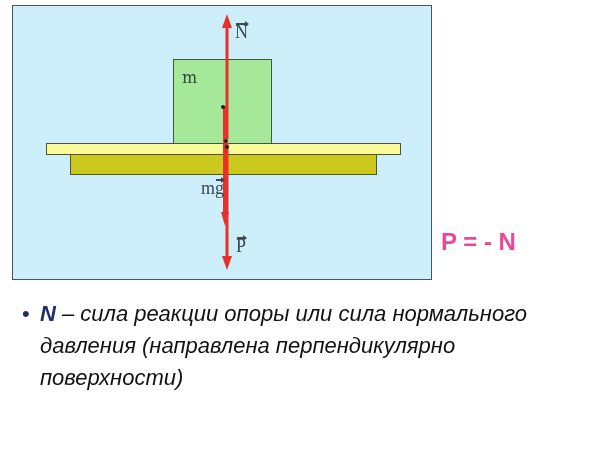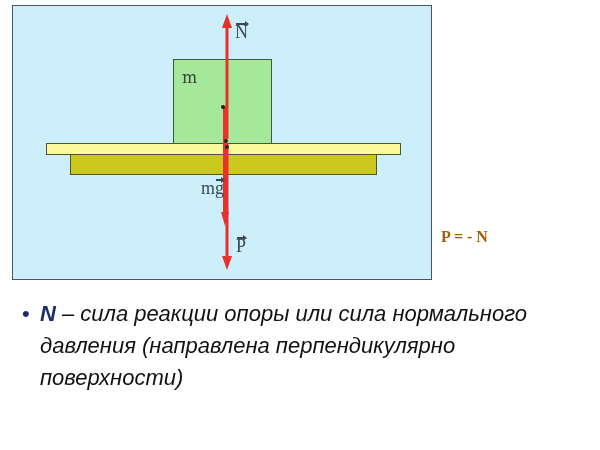--- a/index.html
+++ b/index.html
@@ -12,22 +12,22 @@
     font-size:16px; color:#33463a; }
   .plate-top { position:absolute; left:33px; top:137px; width:355px; height:12px;
     background:#fafa9a; border:1.5px solid #4e5530; box-sizing:border-box; }
   .plate-bottom { position:absolute; left:57px; top:149px; width:307px; height:20px;
     background:#cbc81e; border:1.5px solid #4e5530; box-sizing:border-box; border-top:none; }
   svg.arrows { position:absolute; left:0; top:0; }
   .vec { position:absolute; font-family:"Liberation Serif", serif; font-size:18px; color:#3a4a52; }
   .vec .bar { position:absolute; left:1px; right:1px; top:1px; height:1.5px; background:#3a4a52; }
   .vec .bar::after { content:""; position:absolute; right:-2px; top:-2px;
     border-left:4px solid #3a4a52; border-top:3px solid transparent; border-bottom:3px solid transparent; }
-  .formula { position:absolute; left:441px; top:228px; font-family:Liberation Serif, serif;
-    font-weight:bold; font-size:16px; color:#a16207; }
+  .formula { position:absolute; left:441px; top:228px; font-family:Liberation Sans, sans-serif;
+    font-weight:bold; font-size:24px; color:#ec4899; }
   .bullet-text { position:absolute; left:40px; top:298px; width:540px;
     font-family:"Liberation Sans", sans-serif; font-style:italic; font-size:22px; line-height:32px; color:#111; }
   .bullet-dot { position:absolute; left:-18px; top:0; font-style:normal; color:#1e2e6a; }
   .bullet-N { font-weight:bold; color:#1e2e6a; }
 </style>
 </head>
 <body>
 
 <div class="diagram">
   <div class="plate-top"></div>

